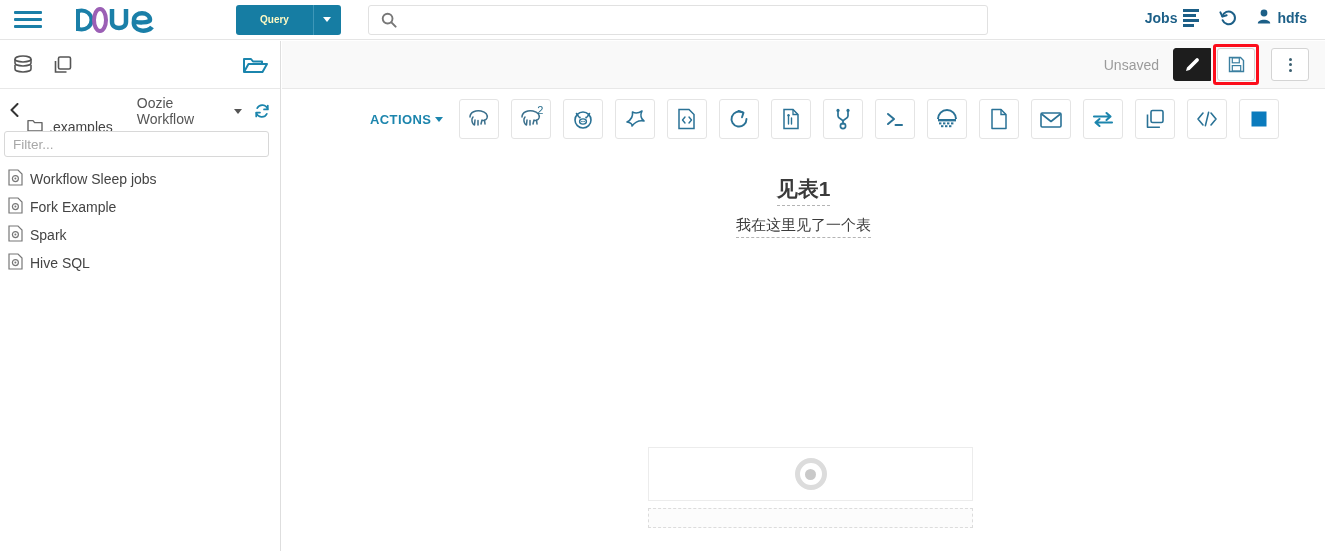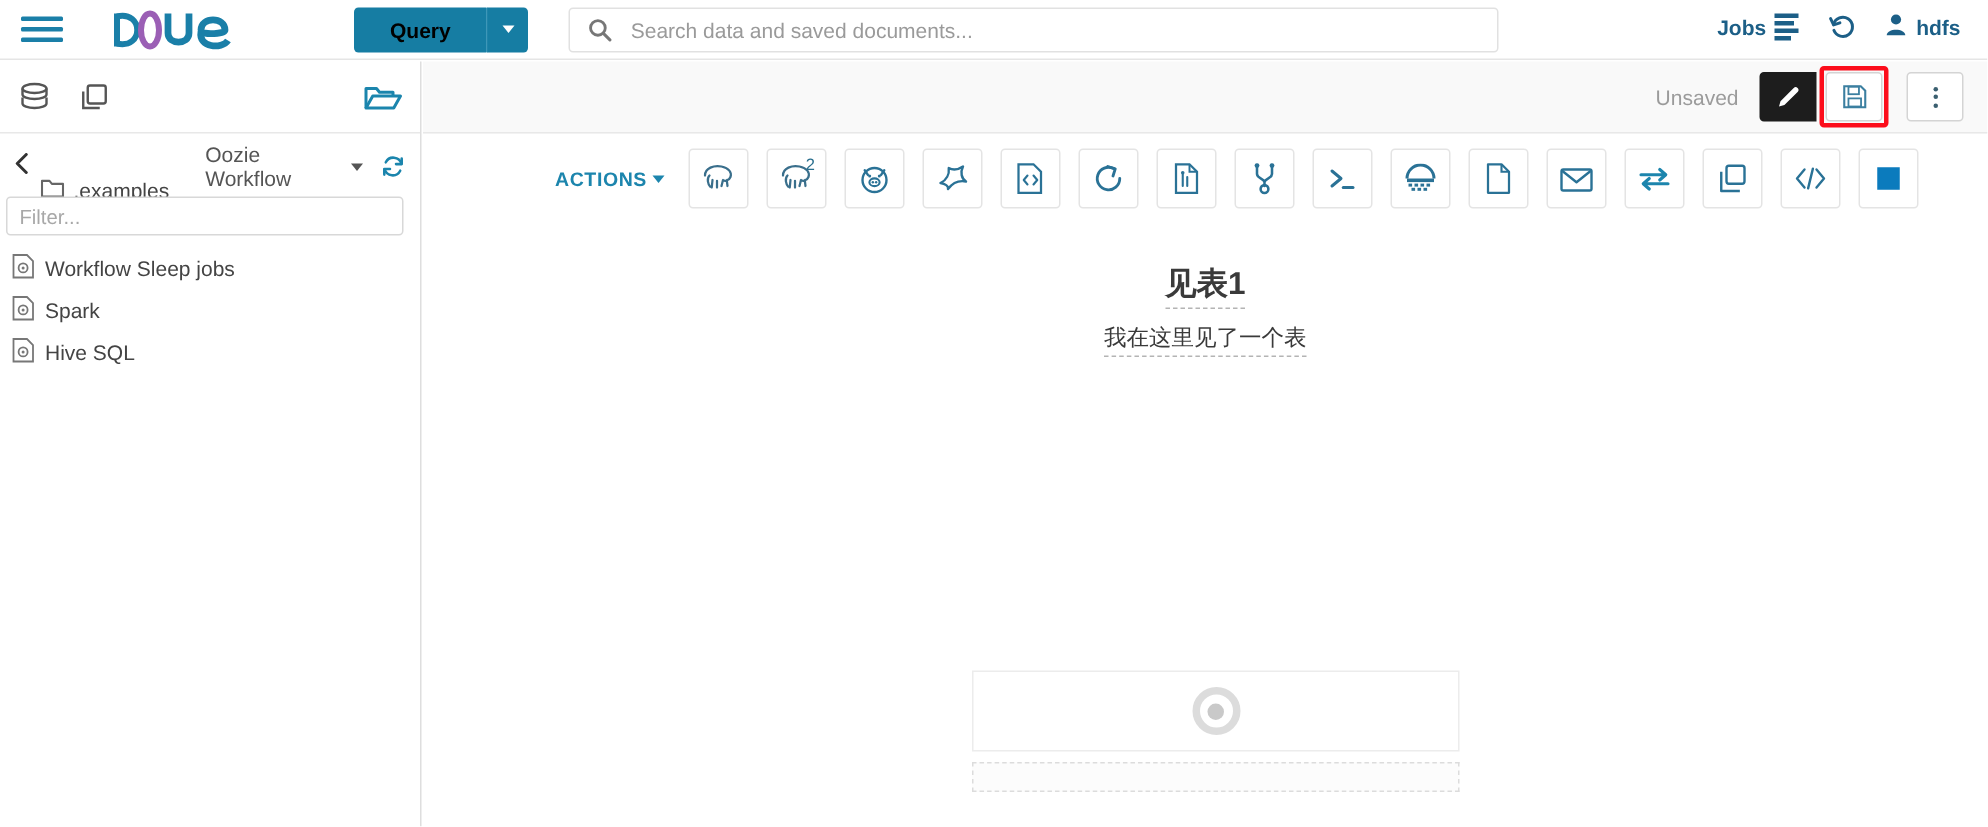--- a/index.html
+++ b/index.html
@@ -29,24 +29,24 @@
   .hamburger i { display: block; height: 3px; background: #1a7fa8; border-radius: 1px; }
   .hamburger i:nth-child(1) { width: 28px; }
   .hamburger i:nth-child(2) { width: 28px; }
   .hamburger i:nth-child(3) { width: 28px; }
 
   .brand { margin-left: 32px; display: flex; align-items: center; height: 40px; }
   .brand svg { display: block; }
 
   .query-btn-group { margin-left: 62px; display: flex; height: 30px; }
   .query-btn {
-    background: #167da3; color: #000000;
+    background: #167da3; color: #fef9c3;
     border: none; border-radius: 3px 0 0 3px;
     padding: 0 24px; height: 30px;
-    font-size: 14px; font-weight: bold;
+    font-size: 10px; font-weight: bold;
     display: flex; align-items: center; cursor: pointer;
   }
   .query-caret {
     background: #167da3; border: none;
     border-left: 1px solid #3e97b8;
     border-radius: 0 3px 3px 0;
     width: 28px; height: 30px;
     display: flex; align-items: center; justify-content: center;
     cursor: pointer;
   }
@@ -241,21 +241,20 @@
       </button>
     </div>
 
     <div class="search-wrap">
       <span class="search-icon">
         <svg width="16" height="16" viewBox="0 0 16 16">
             <circle cx="6.6" cy="6.6" r="4.9" stroke="#777" stroke-width="1.9" fill="none"></circle>
             <path d="M10.4 10.4 L14.6 14.6" stroke="#777" stroke-width="2" stroke-linecap="round"></path>
           </svg>
       </span>
-      <input class="search-input" type="text" placeholder="Search data and saved documents..." style="">
     </div>
 
     <div class="nav-right">
       <a class="nav-link">
         <span>Jobs</span>
         <span class="jobs-bars">
             <i></i>
             <i></i>
             <i></i>
             <i></i>
@@ -350,20 +349,30 @@
         <span>Workflow Sleep jobs</span>
       </div>
       <div class="doc-item">
         <span>
           <svg width="15" height="17" viewBox="0 0 15 17">
               <path d="M1 1 h9 l4 4 v11 H1 Z" stroke="#777" stroke-width="1.2" fill="none"></path>
               <circle cx="7.4" cy="9.6" r="3" stroke="#777" stroke-width="1.2" fill="none"></circle>
               <circle cx="7.4" cy="9.6" r="1" fill="#777"></circle>
             </svg>
         </span>
+        <span>Fork Example</span>
+      </div>
+      <div class="doc-item">
+        <span>
+          <svg width="15" height="17" viewBox="0 0 15 17">
+              <path d="M1 1 h9 l4 4 v11 H1 Z" stroke="#777" stroke-width="1.2" fill="none"></path>
+              <circle cx="7.4" cy="9.6" r="3" stroke="#777" stroke-width="1.2" fill="none"></circle>
+              <circle cx="7.4" cy="9.6" r="1" fill="#777"></circle>
+            </svg>
+        </span>
         <span>Spark</span>
       </div>
       <div class="doc-item">
         <span>
           <svg width="15" height="17" viewBox="0 0 15 17">
               <path d="M1 1 h9 l4 4 v11 H1 Z" stroke="#777" stroke-width="1.2" fill="none"></path>
               <circle cx="7.4" cy="9.6" r="3" stroke="#777" stroke-width="1.2" fill="none"></circle>
               <circle cx="7.4" cy="9.6" r="1" fill="#777"></circle>
             </svg>
         </span>

